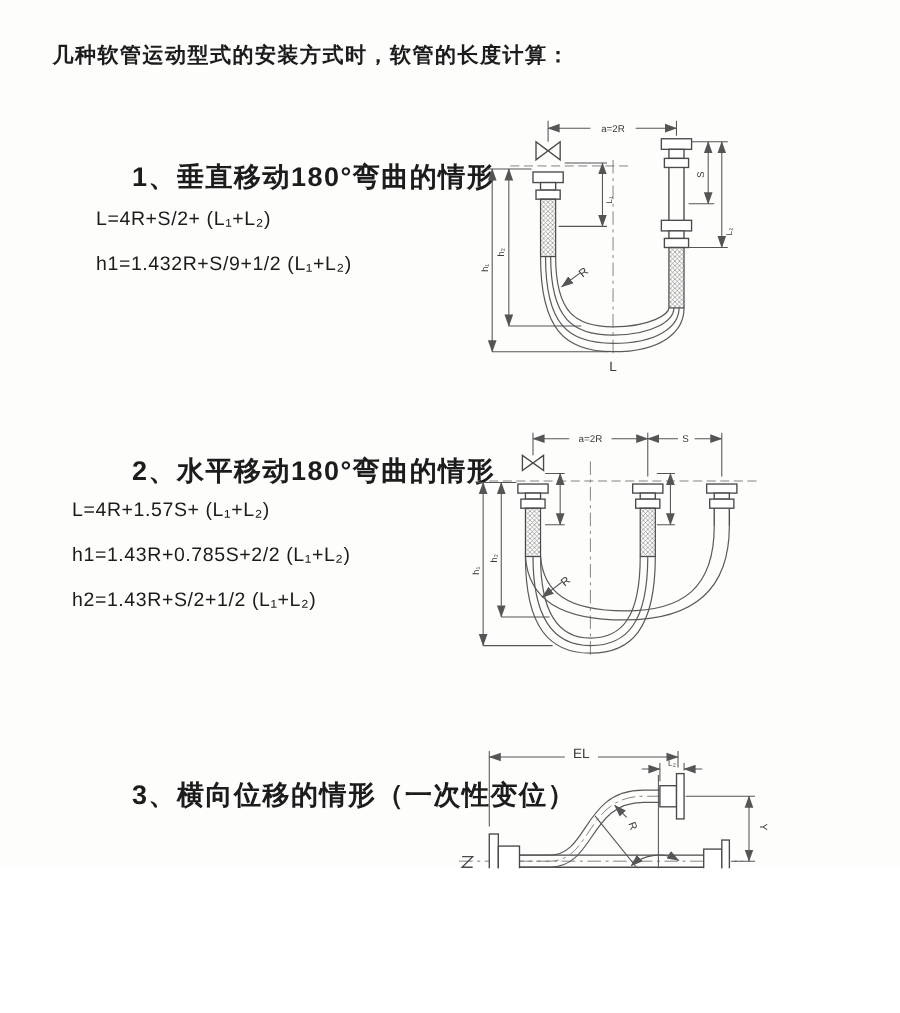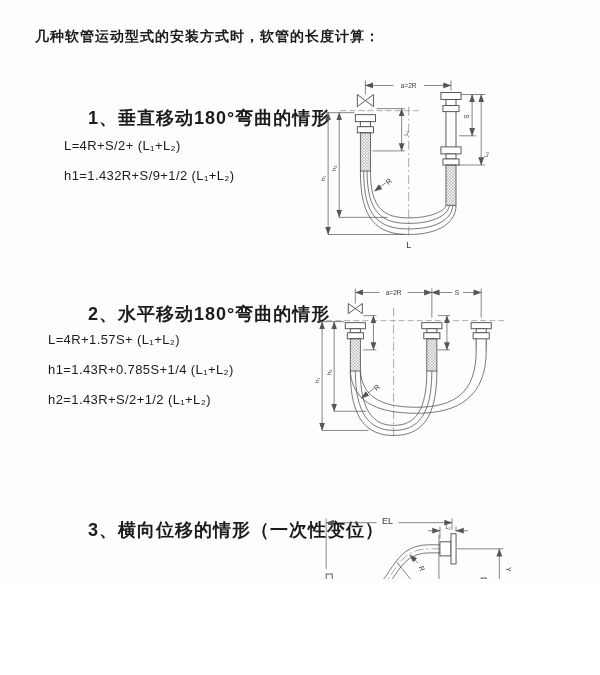--- a/index.html
+++ b/index.html
@@ -27,21 +27,21 @@
 
   <div class="sec-heading" style="left:48px;top:106px;">1、垂直移动180°弯曲的情形</div>
   <div class="formulas" style="left:64px;top:136px;">
     <div class="f">L=4R+S/2+ (L₁+L₂)</div>
     <div class="f">h1=1.432R+S/9+1/2 (L₁+L₂)</div>
   </div>
 
   <div class="sec-heading" style="left:48px;top:302px;text-align:right;">2、水平移动180°弯曲的情形</div>
   <div class="formulas" style="left:48px;top:330px;">
     <div class="f">L=4R+1.57S+ (L₁+L₂)</div>
-    <div class="f">h1=1.43R+0.785S+1/4 (L₁+L₂)</div>
+    <div class="f">h1=1.43R+0.785S+2/2 (L₁+L₂)</div>
     <div class="f">h2=1.43R+S/2+1/2 (L₁+L₂)</div>
   </div>
 
   <div class="sec-heading" style="left:48px;top:518px;">3、横向位移的情形（一次性变位）</div>
 
   <div class="diagram" style="left:308px;top:66px;width:292px;height:196px;">
     <svg width="292" height="196" viewBox="0 0 290 190">
       <defs>
         <pattern id="xh1" width="3" height="3" patternUnits="userSpaceOnUse">
           <path d="M0,3 L3,0 M0,0 L3,3" stroke="#8a8a8a" stroke-width="0.45"></path>
@@ -167,21 +167,21 @@
       <path class="dim" d="M55,38 H68 M55,72 H68"></path>
       <line class="dim" x1="65" y1="38" x2="65" y2="72" marker-start="url(#m2)" marker-end="url(#m2)"></line>
       <path class="dim" d="M129,38 H141 M129,72 H141"></path>
       <line class="dim" x1="138" y1="38" x2="138" y2="72" marker-start="url(#m2)" marker-end="url(#m2)"></line>
 
       <line class="dim" x1="66" y1="110" x2="53" y2="120" marker-end="url(#m2)"></line>
       <text transform="translate(68,113) rotate(-40)" font-size="7.5">R</text>
     </svg>
   </div>
 
-  <div class="diagram" style="left:298px;top:504px;width:302px;height:140px;">
+  <div class="diagram" style="left:298px;top:486px;width:302px;height:140px;">
     <svg width="302" height="140" viewBox="0 0 300 138">
       <defs>
         <marker id="m3" viewBox="0 0 10 10" refX="8.5" refY="5" markerWidth="9" markerHeight="9" orient="auto-start-reverse" markerUnits="userSpaceOnUse">
           <path d="M0,1.8 L9,5 L0,8.2 z" fill="#555"></path>
         </marker>
       </defs>
 
       <path class="cl" d="M8,87 H196"></path>
 
       <path class="obj" d="M10,84 L17,84 L10,91 L17,91" stroke-width="0.6"></path>

